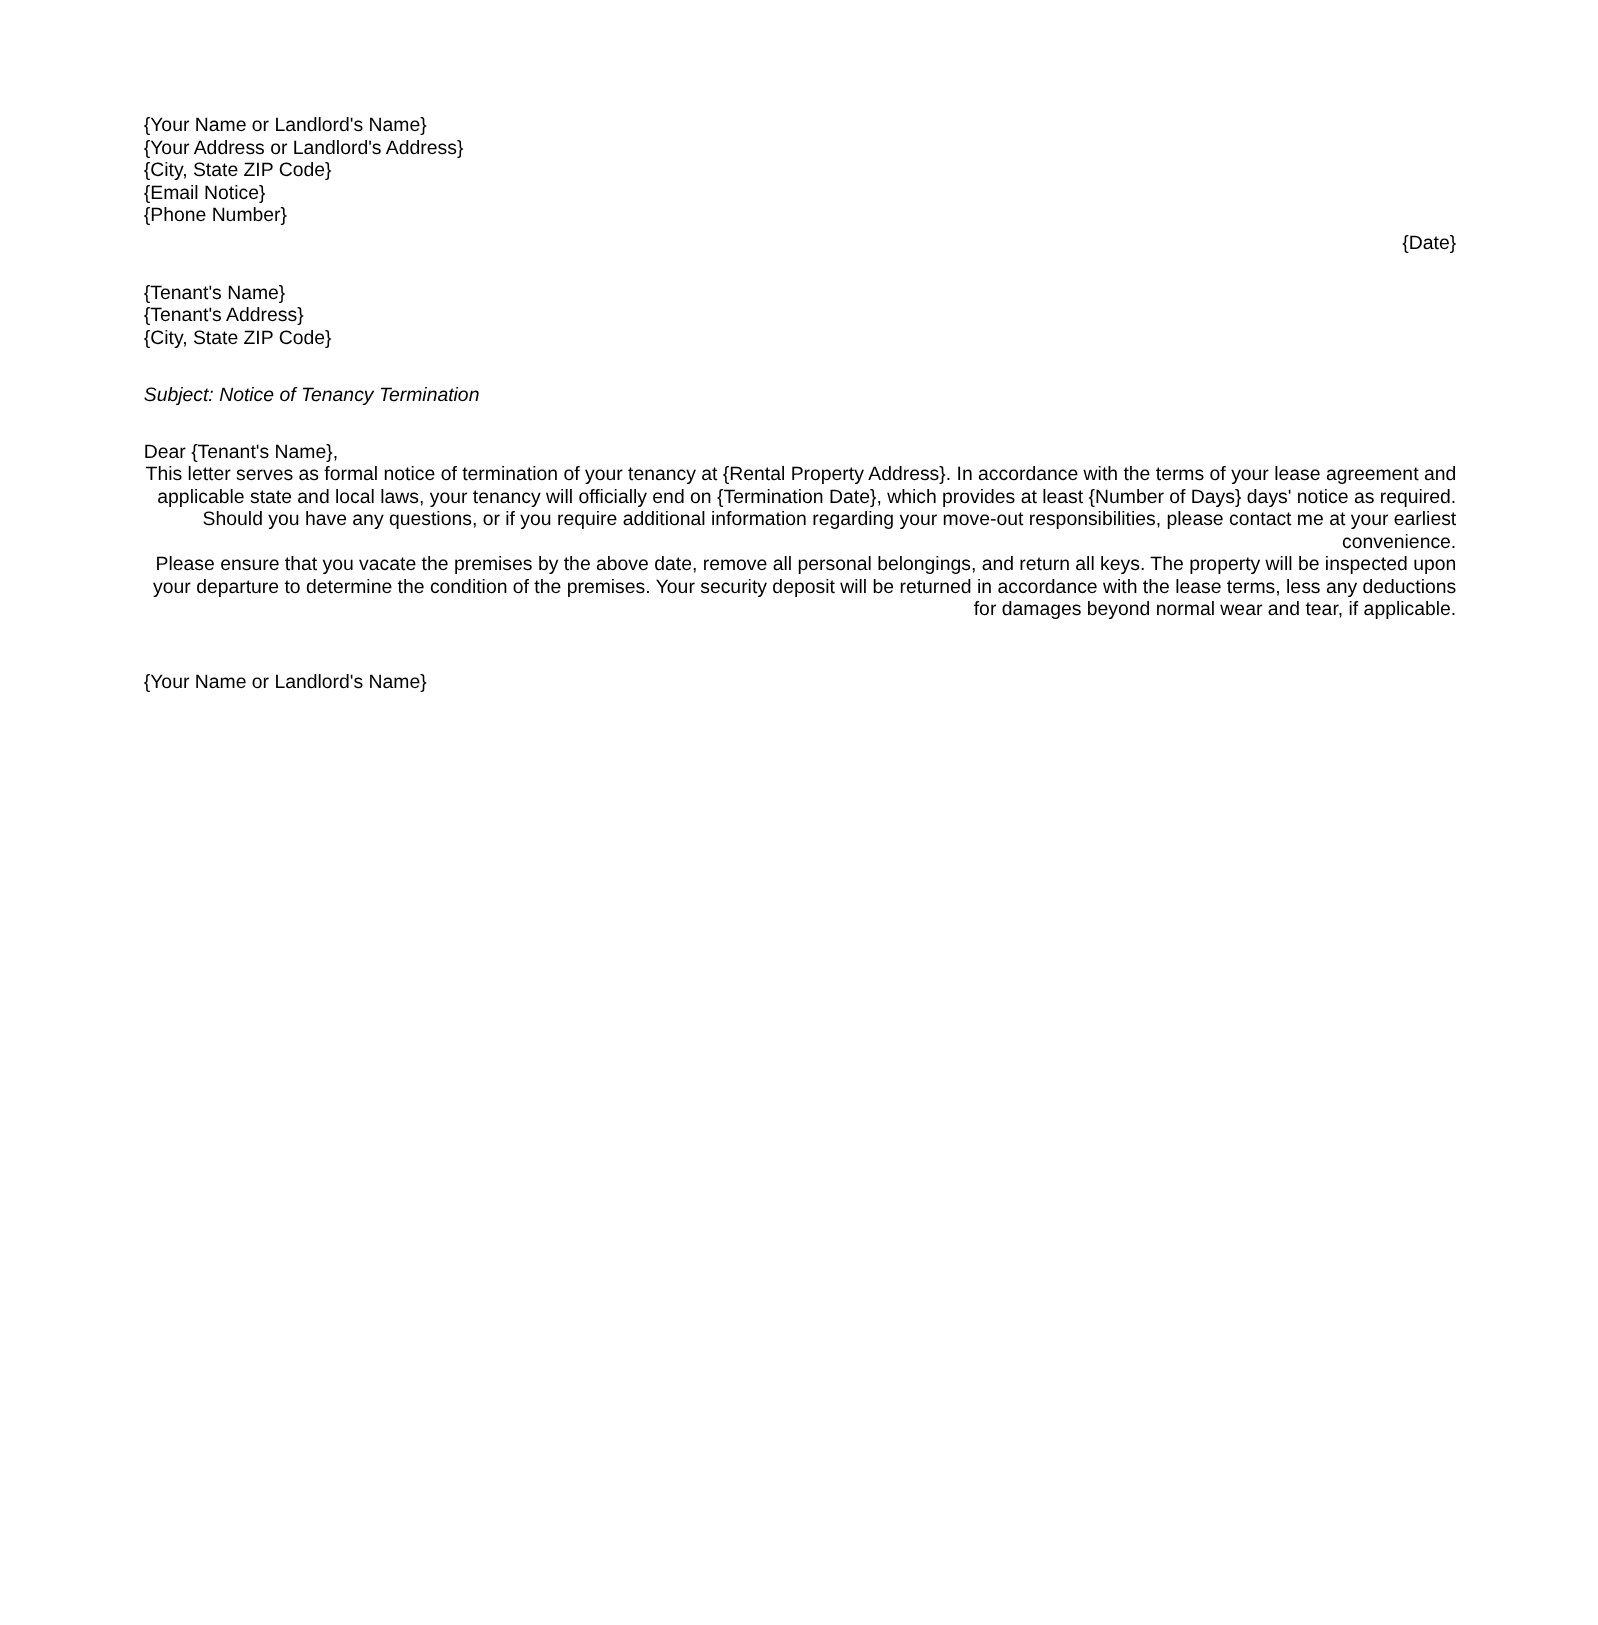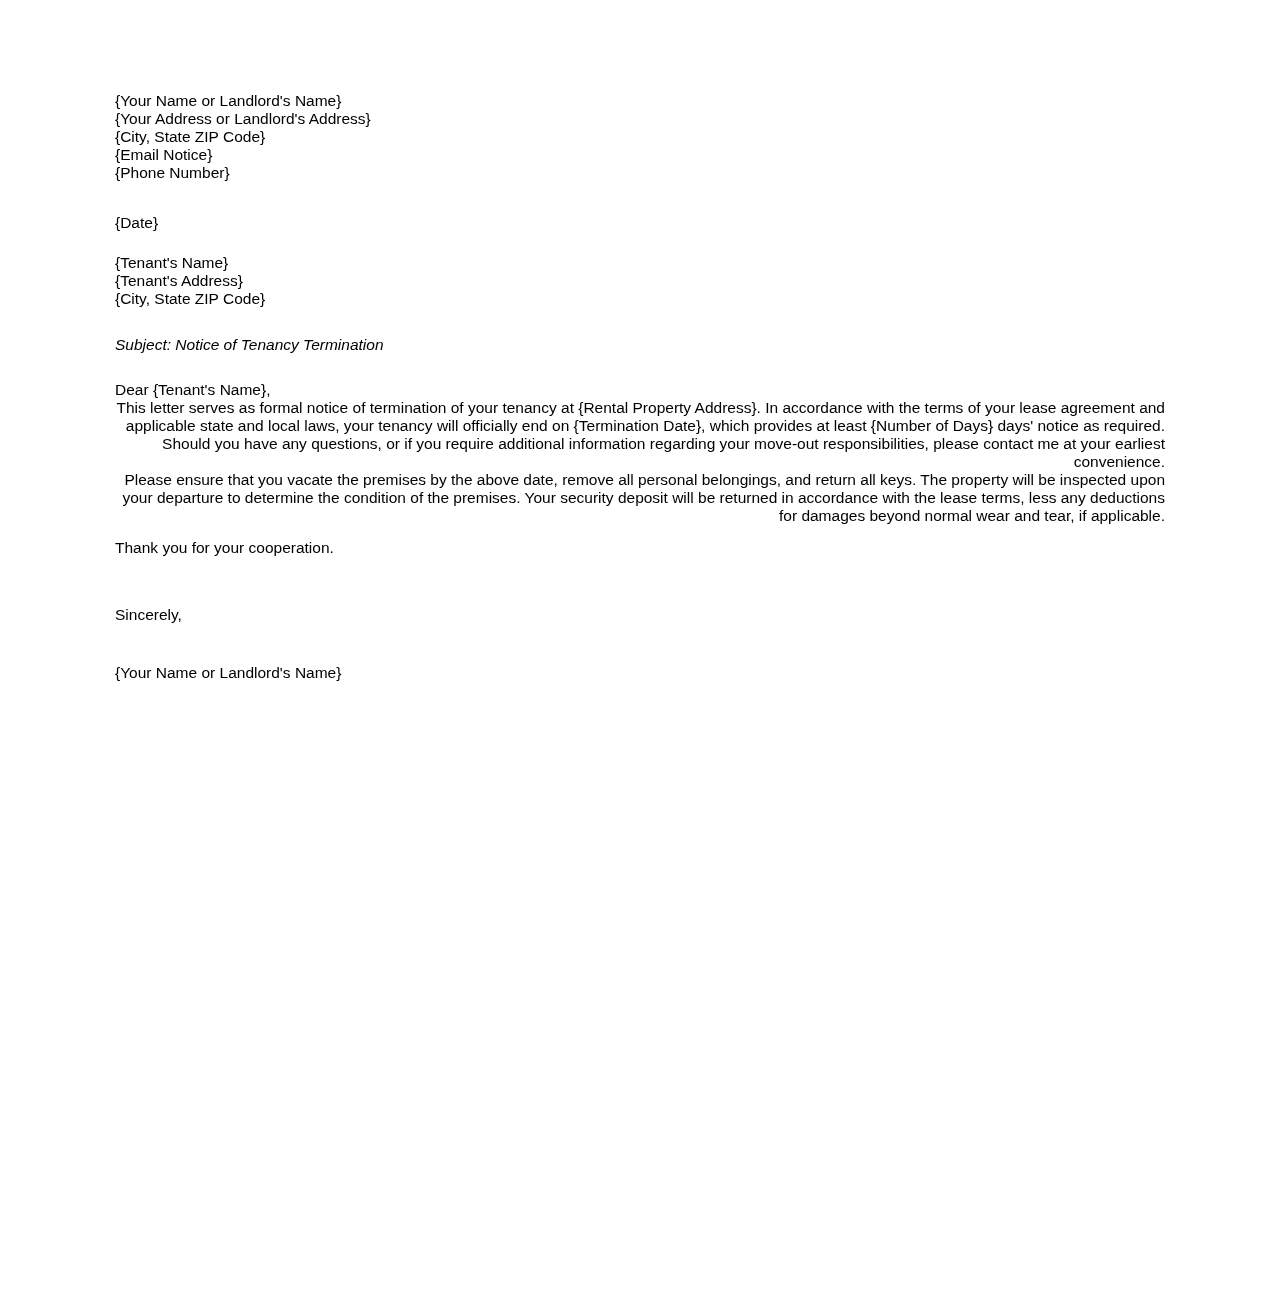--- a/index.html
+++ b/index.html
@@ -17,21 +17,21 @@
     overflow: hidden;
   }
   .page {
     padding: 92px 0 0 115px;
     width: 1050px;
     box-sizing: content-box;
   }
   .block div {
     white-space: nowrap;
   }
-  .date-line      { margin-top: 32px; }
+  .date-line      { margin-top: 4px; text-align: right; }
   .recipient      { margin-top: 22px; }
   .subject-line   { margin-top: 28px; font-style: italic; }
   .salutation     { margin-top: 27px; }
   p.para          { margin: 0; text-align: right; }
   .p1             { margin-top: 18px; }
   .p2             { margin-top: 17px; }
   .p3             { margin-top: 16px; }
   .thanks-line    { margin-top: 14px; }
   .closing-line   { margin-top: 49px; }
   .signature-line { margin-top: 40px; }
@@ -60,19 +60,17 @@
   <div class="subject-line">Subject: Notice of Tenancy Termination</div>
 
   <div class="salutation">Dear {Tenant's Name},</div>
 
   <p class="para p1">This letter serves as formal notice of termination of your tenancy at {Rental Property Address}. In accordance with the terms of your lease agreement and applicable state and local laws, your tenancy will officially end on {Termination Date}, which provides at least {Number of Days} days' notice as required.</p>
 
   <p class="para p3">Should you have any questions, or if you require additional information regarding your move-out responsibilities, please contact me at your earliest convenience.</p>
 
   <p class="para p2">Please ensure that you vacate the premises by the above date, remove all personal belongings, and return all keys. The property will be inspected upon your departure to determine the condition of the premises. Your security deposit will be returned in accordance with the lease terms, less any deductions for damages beyond normal wear and tear, if applicable.</p>
 
-  <div class="thanks-line">Thank you for your cooperation.</div>
 
-  <div class="closing-line">Sincerely,</div>
 
   <div class="signature-line">{Your Name or Landlord's Name}</div>
 
 </div>
 
 </body></html>

